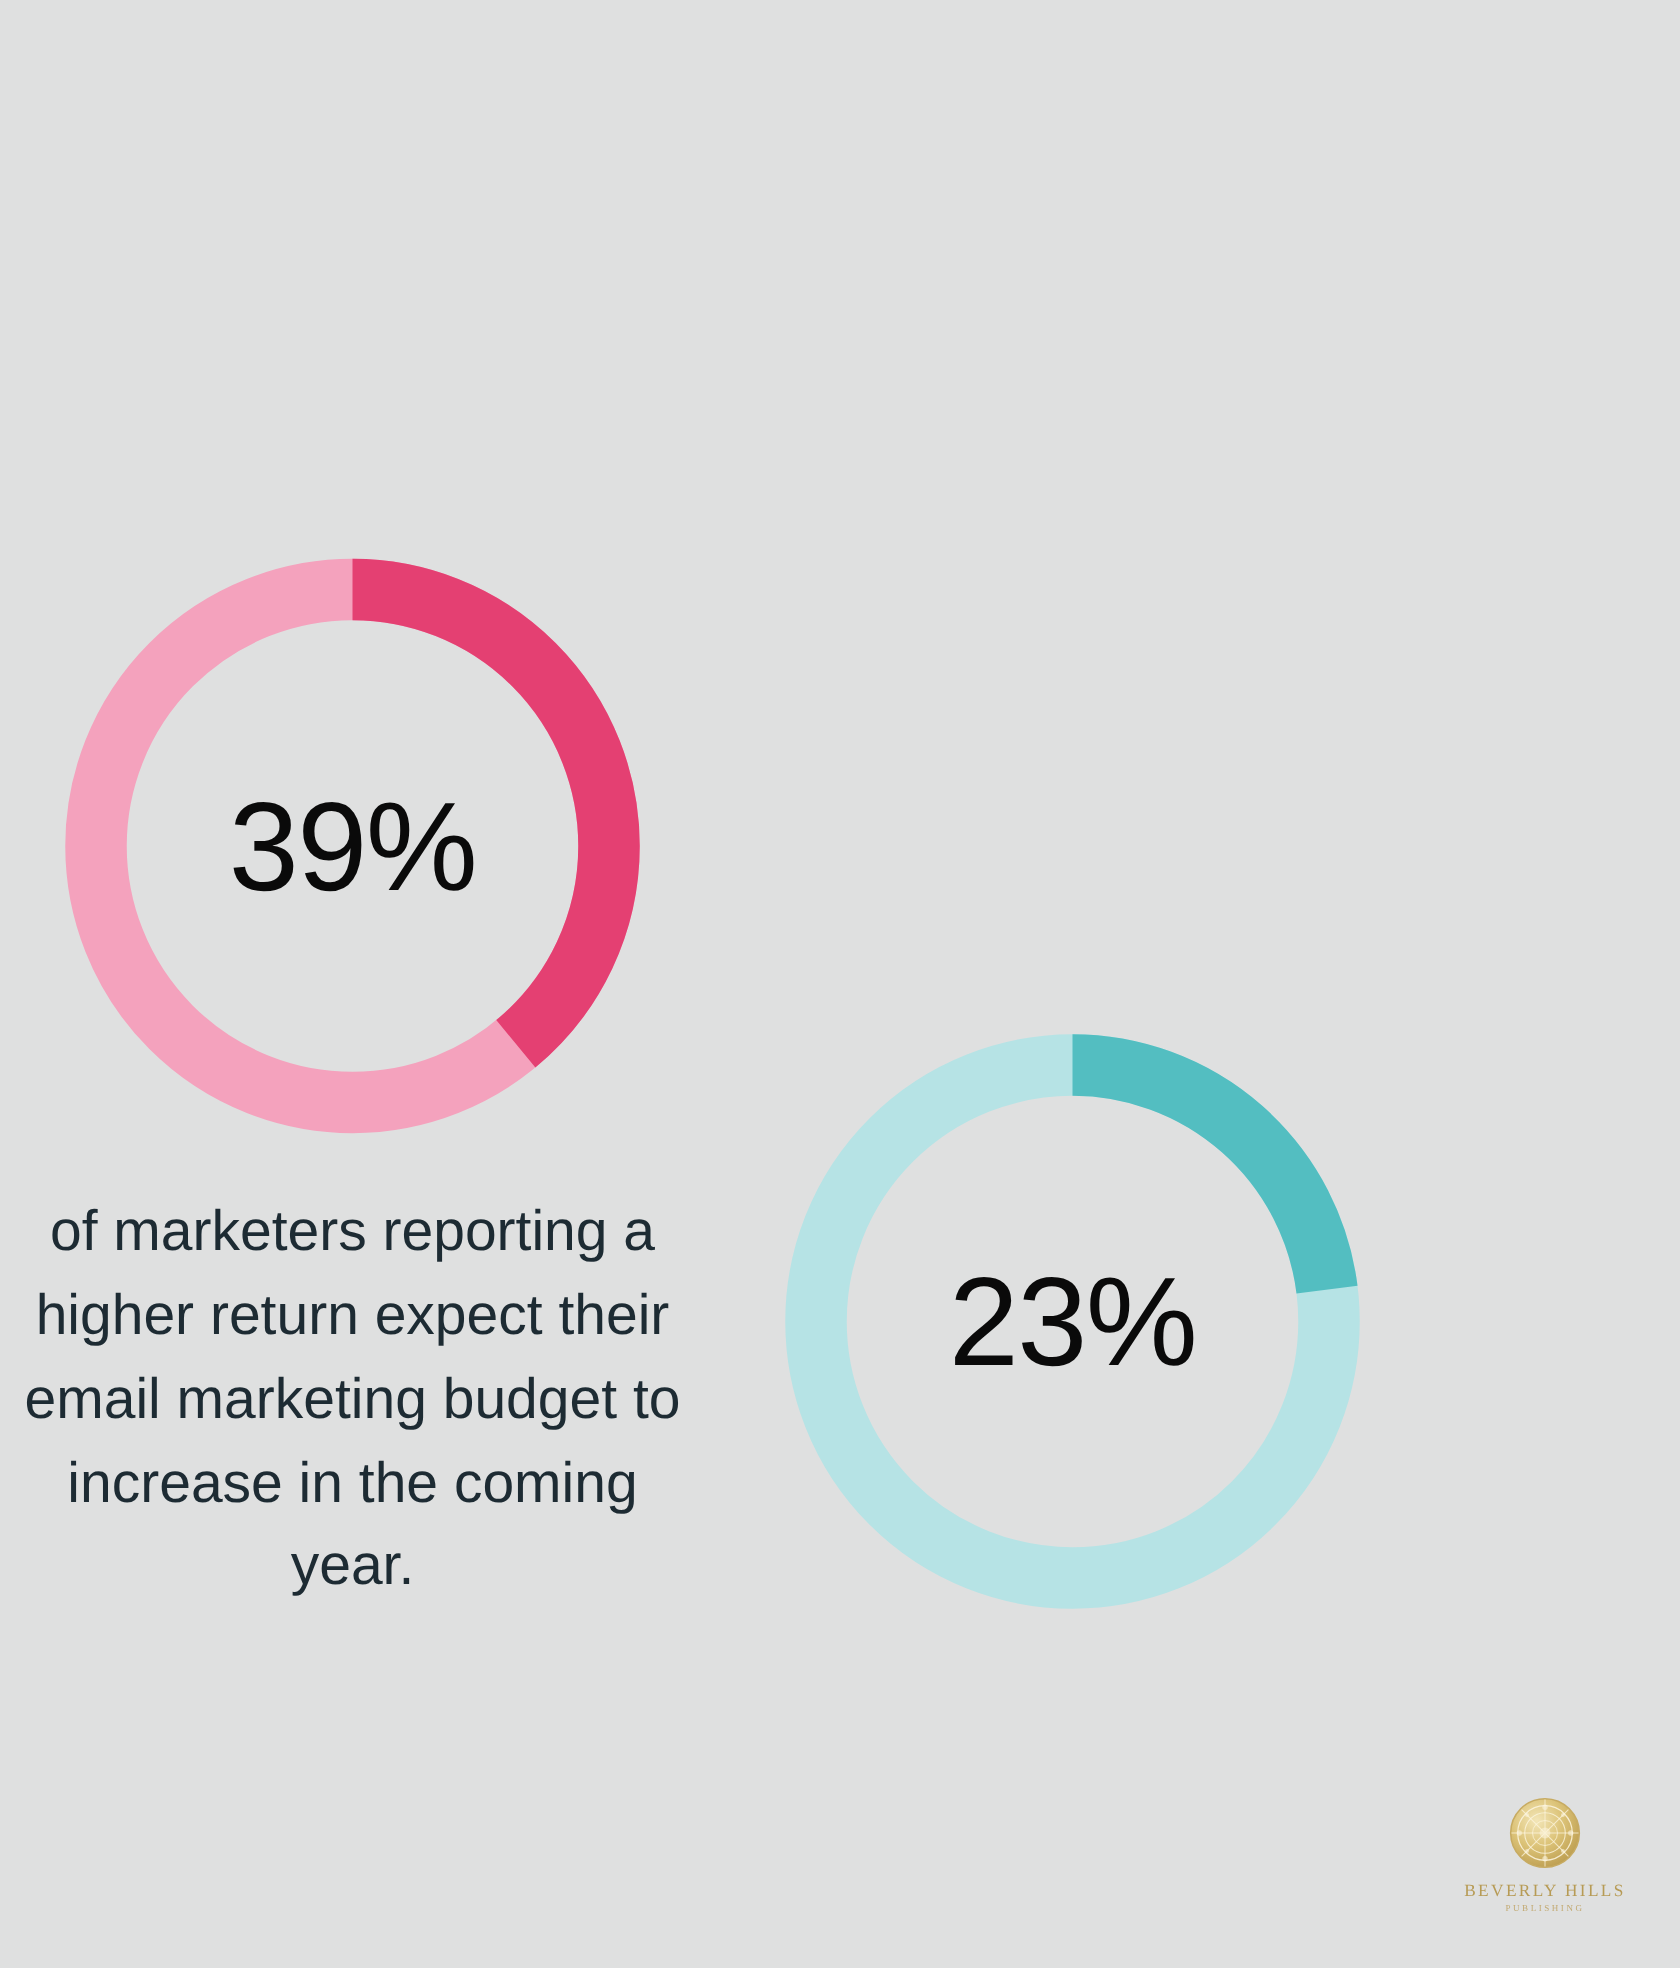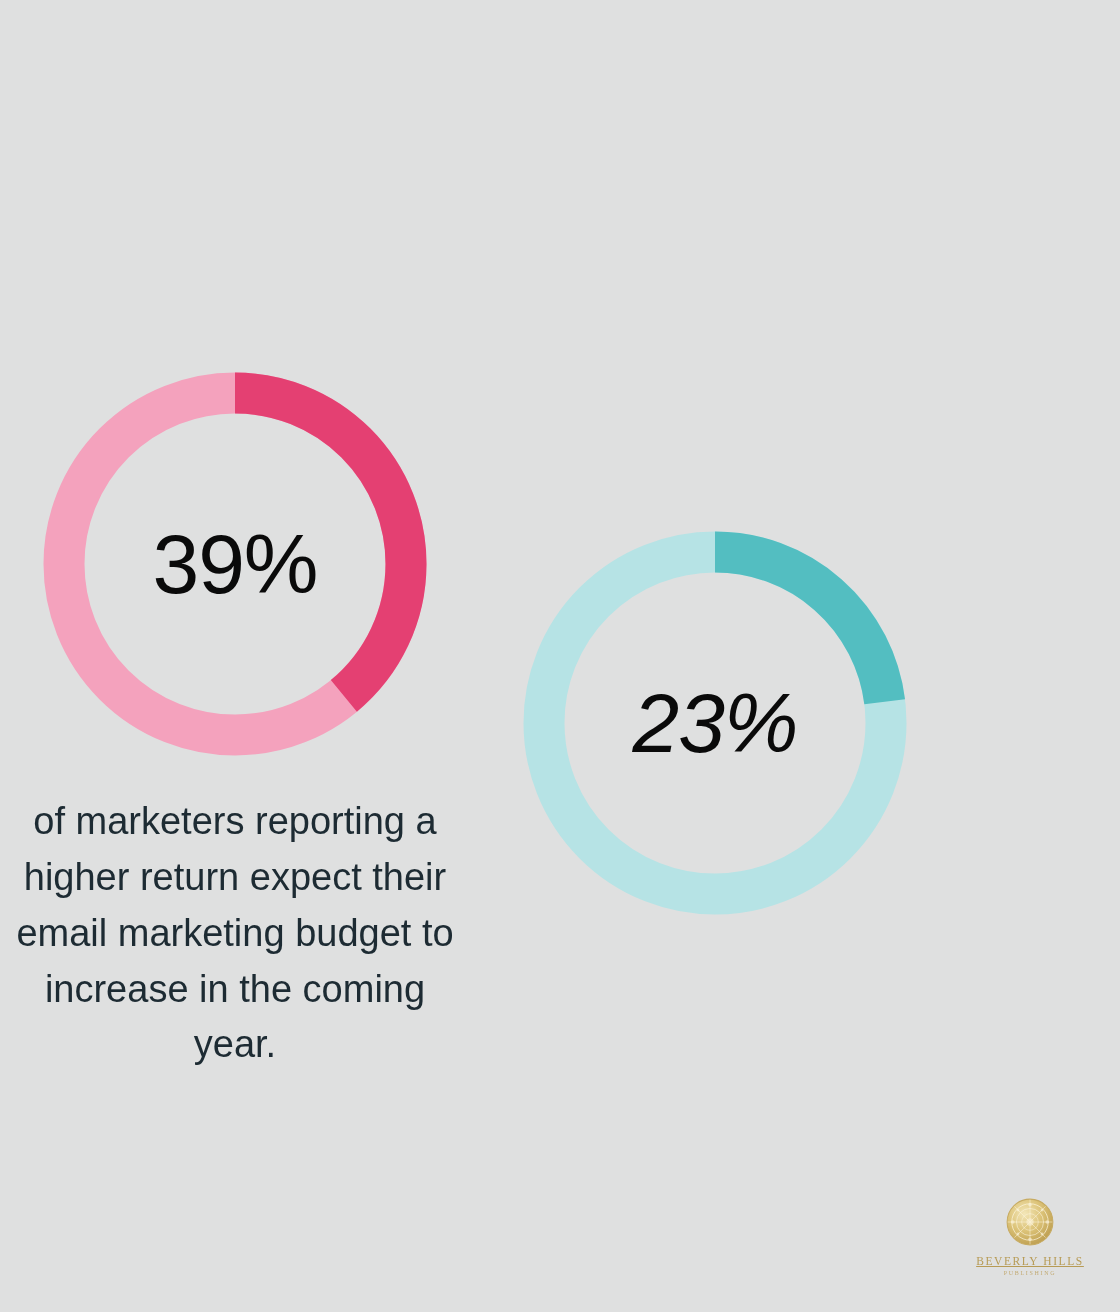--- a/index.html
+++ b/index.html
@@ -47,30 +47,30 @@
   }
 
   
   .charts-row {
     position: absolute;
     top: 372px;
     left: 0;
     width: 944px;
     display: flex;
     justify-content: center;
-    align-items: center;
+    align-items: flex-end;
   }
   .chart-col {
     width: 520px;
     display: flex;
     flex-direction: column;
     align-items: center;
   }
   .chart-col.left  { margin-right: 8px; }
-  .chart-col.right { margin-left: 8px; font-style: italic; }
+  .chart-col.right { margin-left: 8px; }
 
   .donut-wrap {
     position: relative;
     width: 384px;
     height: 384px;
   }
   .donut-svg {
     display: block;
     width: 384px;
     height: 384px;
@@ -123,21 +123,20 @@
     height: 52px;
     display: block;
   }
   .logo-name {
     margin-top: 7px;
     font-family: "Liberation Serif", serif;
     font-size: 11.5px;
     letter-spacing: 1.6px;
     color: #b79b55;
     white-space: nowrap;
-    text-decoration: underline;
   }
   .logo-sub {
     margin-top: 3px;
     font-family: "Liberation Serif", serif;
     font-size: 6px;
     letter-spacing: 1.7px;
     color: #c3ab74;
     white-space: nowrap;
   }
 </style>

